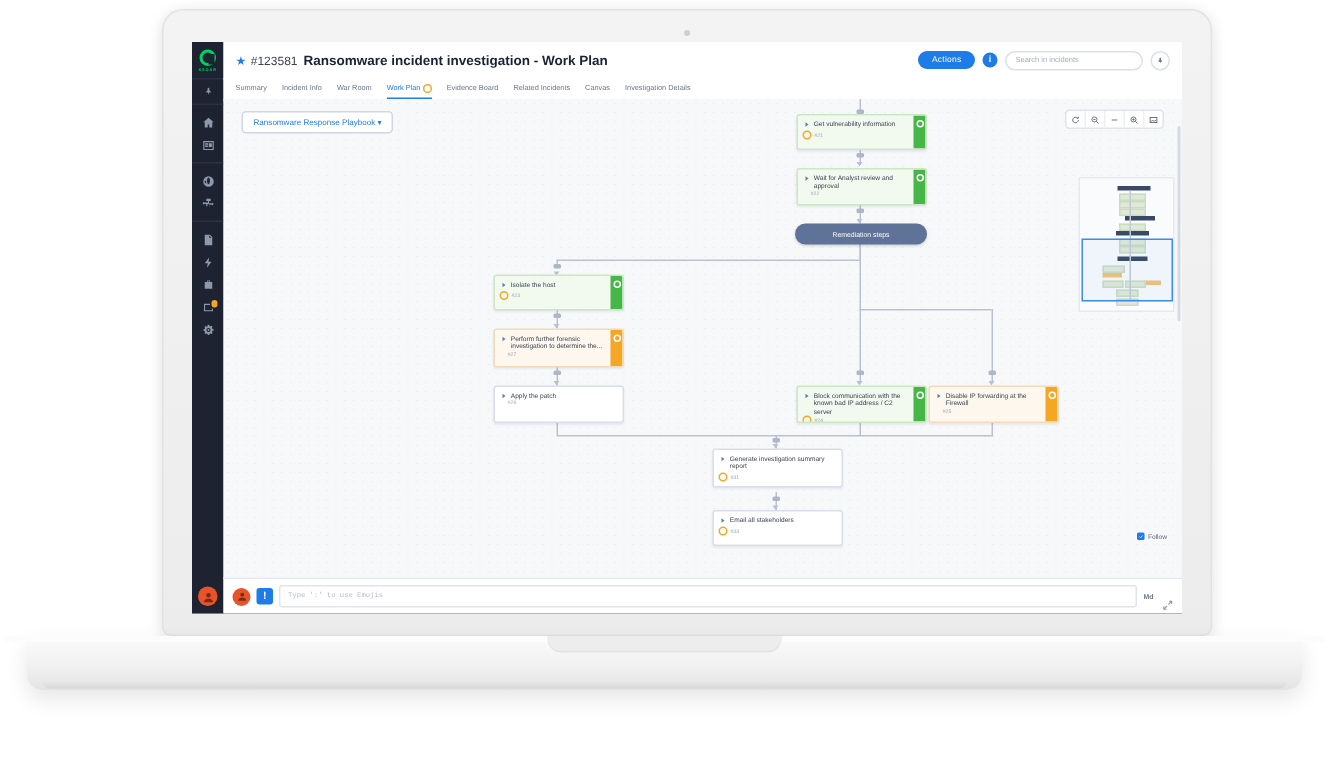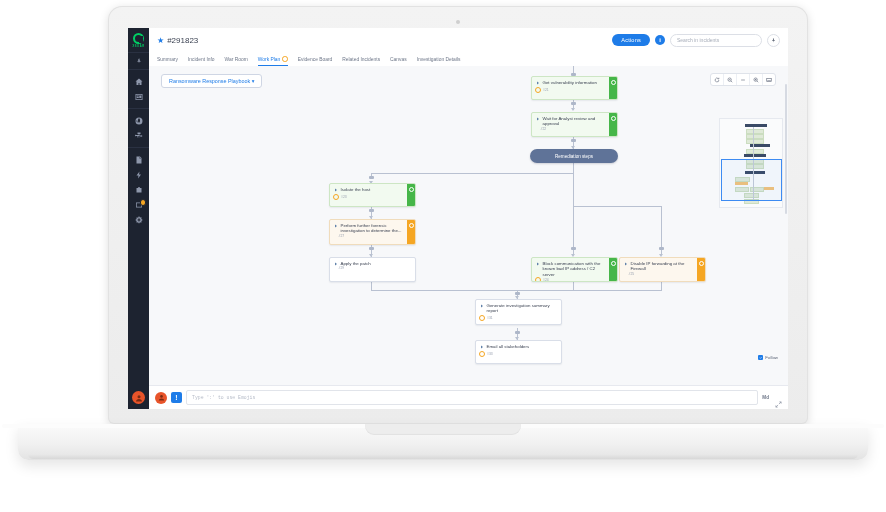--- a/index.html
+++ b/index.html
@@ -226,21 +226,22 @@
       <div class="avatar">
         <svg viewBox="0 0 16 16">
               <circle cx="8" cy="5.5" r="3"></circle>
               <path d="M2 15c0-3.3 2.7-5 6-5s6 1.7 6 5z"></path>
             </svg>
       </div>
     </div>
 
     <div class="hdr">
       <span class="star">★</span>
-      <span class="tid">#291823</span>
+      <span class="tid">#123581</span>
+      <span class="ttl">Ransomware incident investigation - Work Plan</span>
       <div class="hdr-r">
         <div class="btn-actions">Actions</div>
         <div class="circ-i">i</div>
         <div class="srch">Search in incidents</div>
         <div class="ico-r">
           <svg viewBox="0 0 16 16">
                 <path d="M9.5 1 6 2.5l.6 3.2L3 9.3l4 .6 1 4.1 1-4.1 4-.6-3.6-3.6z"></path>
               </svg>
         </div>
       </div>

